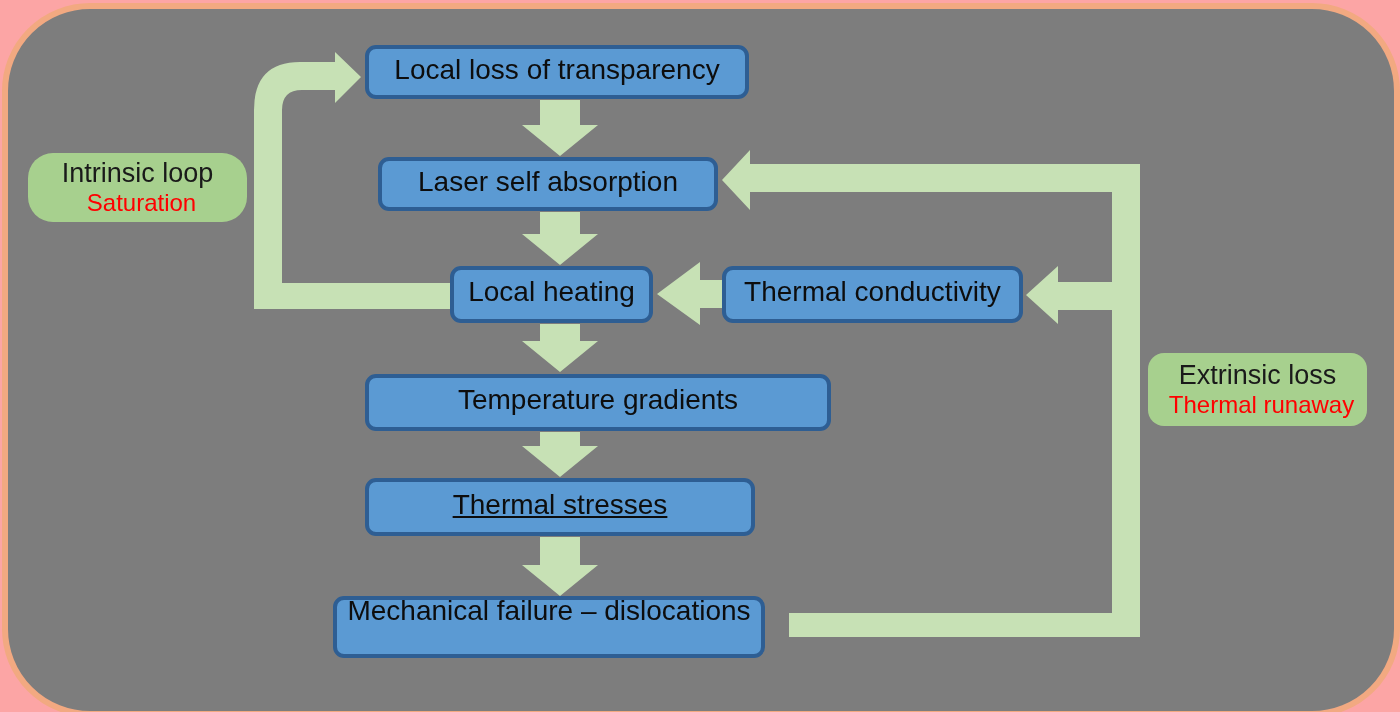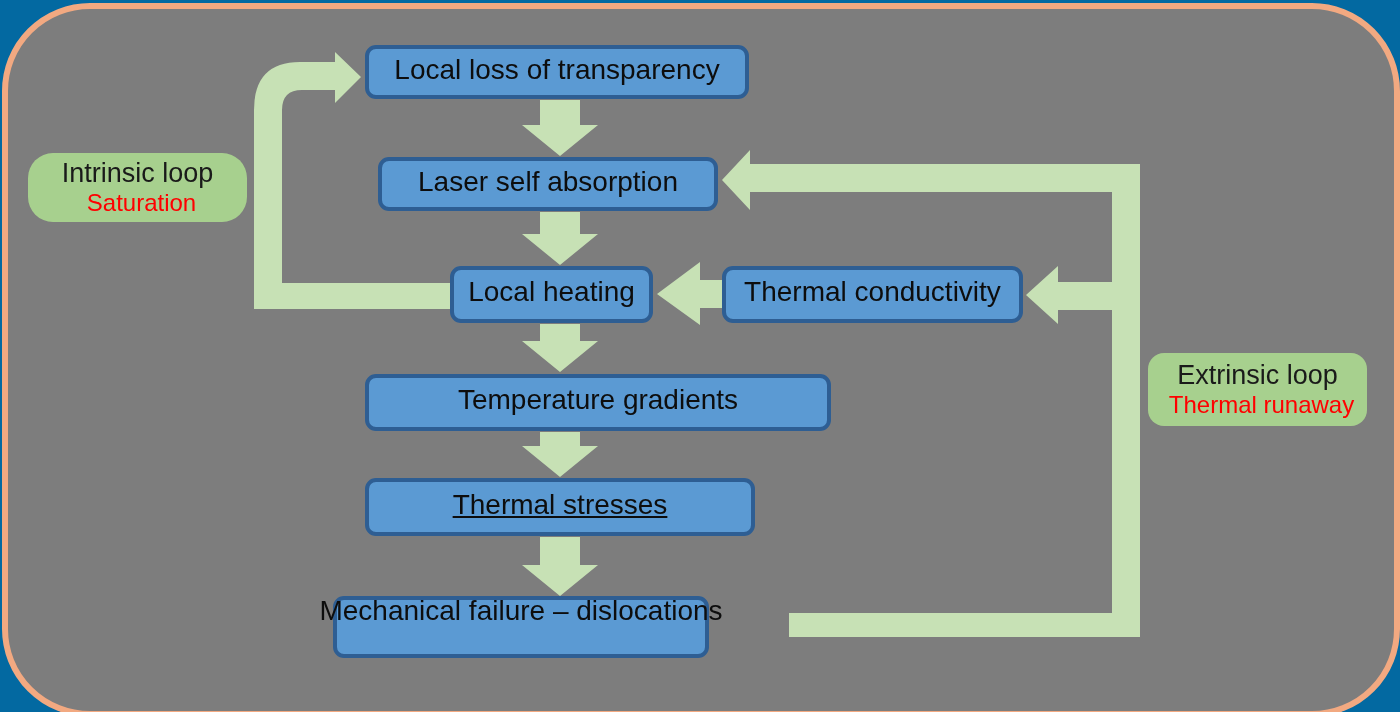--- a/index.html
+++ b/index.html
@@ -5,21 +5,21 @@
   html, body {
     margin: 0;
     padding: 0;
     background: #ffffff;
     font-family: "Liberation Sans", sans-serif;
   }
   .stage {
     position: relative;
     width: 1400px;
     height: 712px;
-    background: #0369a1;
+    background: #fca5a5;
     overflow: hidden;
   }
   .frame {
     position: absolute;
     left: 2px;
     top: 3px;
     width: 1386px;
     height: 702px;
     background: #7d7d7d;
     border: 6px solid #f2a981;
@@ -49,21 +49,21 @@
     color: #0d0d0d;
     font-size: 28px;
     white-space: nowrap;
   }
   .node-local-loss            { left: 365px; top:  45px; width: 384px; height: 54px; }
   .node-laser-absorption      { left: 378px; top: 157px; width: 340px; height: 54px; }
   .node-local-heating         { left: 450px; top: 266px; width: 203px; height: 57px; }
   .node-thermal-conductivity  { left: 722px; top: 266px; width: 301px; height: 57px; }
   .node-temperature-gradients { left: 365px; top: 374px; width: 466px; height: 57px; }
   .node-thermal-stresses      { left: 365px; top: 478px; width: 390px; height: 58px; text-decoration: underline; }
-  .node-mechanical-failure    { left: 333px; top: 596px; width: 376px; height: 62px; padding-bottom: 32px; text-align: center; }
+  .node-mechanical-failure    { left: 333px; top: 596px; width: 432px; height: 62px; padding-bottom: 32px; text-align: center; }
   .loop-label {
     position: absolute;
     box-sizing: border-box;
     background: #a7d08e;
     border-radius: 16px;
     display: flex;
     flex-direction: column;
     align-items: center;
     justify-content: center;
     text-align: center;
@@ -117,16 +117,16 @@
   <div class="node node-thermal-stresses">Thermal stresses</div>
 
   <div class="node node-mechanical-failure">Mechanical failure – dislocations</div>
 
   <div class="loop-label label-intrinsic">
     <div class="loop-title">Intrinsic loop</div>
     <div class="loop-sub">Saturation</div>
   </div>
 
   <div class="loop-label label-extrinsic">
-    <div class="loop-title">Extrinsic loop</div>
+    <div class="loop-title">Extrinsic loss</div>
     <div class="loop-sub">Thermal runaway</div>
   </div>
 </div>
 
 </body></html>

